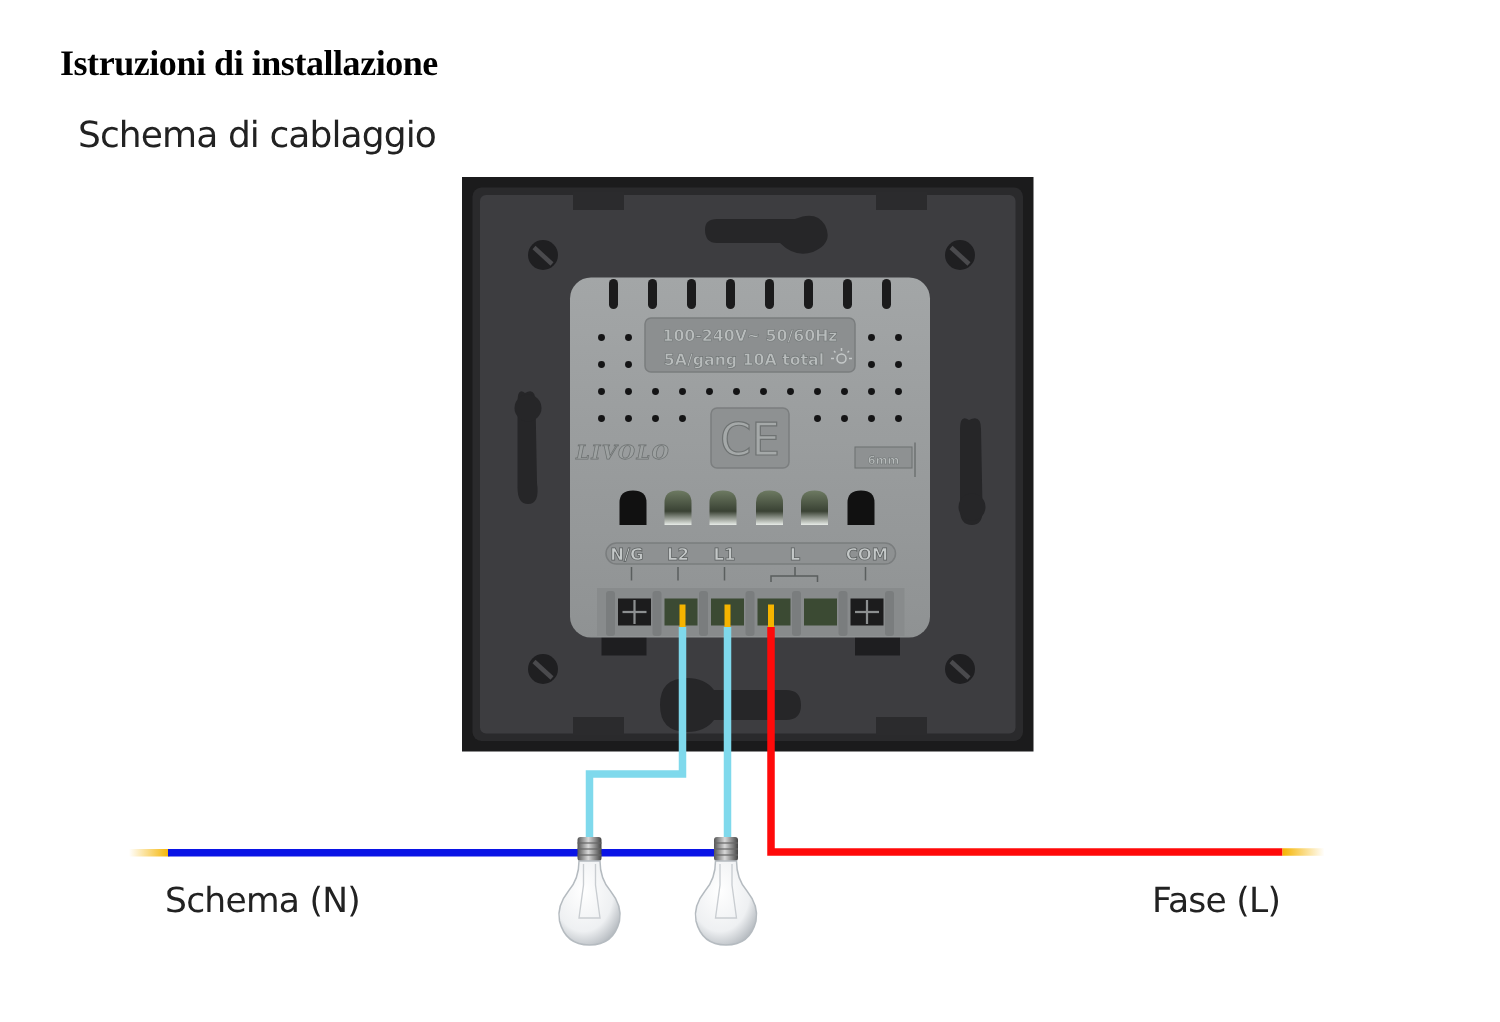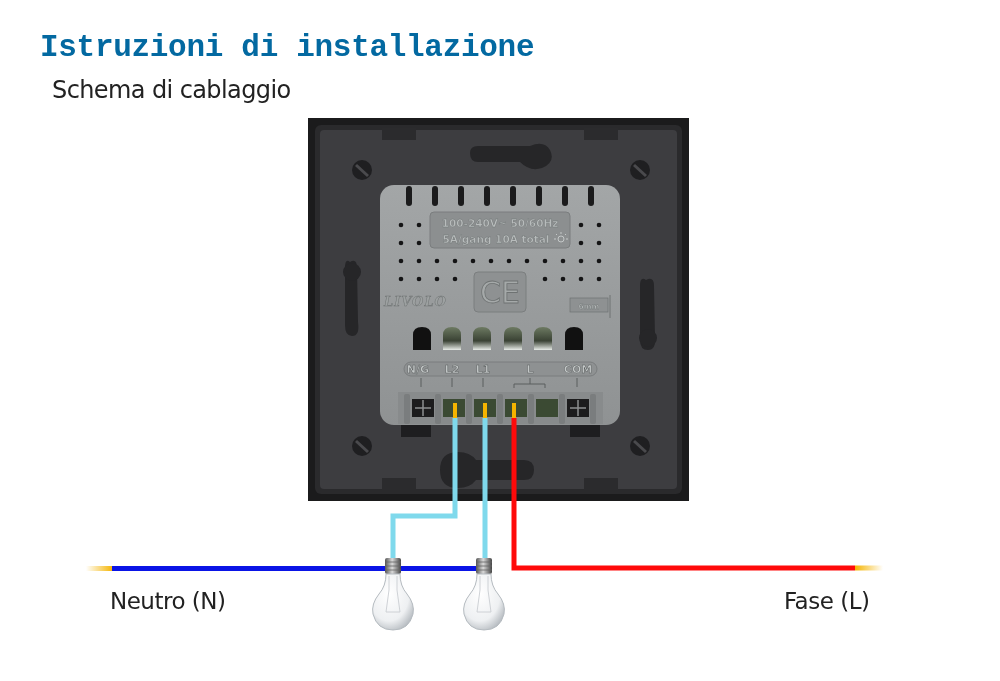--- a/index.html
+++ b/index.html
@@ -1,34 +1,34 @@
 <!DOCTYPE html>
 <html><head>
 <meta charset="utf-8">
 <style>
   * { box-sizing: border-box; margin: 0; padding: 0; }
   html, body { width: 1000px; height: 681px; background: #ffffff; overflow: hidden; }
   body { position: relative; font-family: "Liberation Sans", "DejaVu Sans", sans-serif; }
 
   .title {
     position: absolute; left: 40px; top: 30px;
-    font-size: 31px; font-weight: bold; color: #0369a1; letter-spacing: -0.3px;
-    font-family: Liberation Mono, monospace;
+    font-size: 24px; font-weight: bold; color: #000000; letter-spacing: -0.3px;
+    font-family: Liberation Serif, serif;
   }
   .subtitle {
     position: absolute; left: 40px; top: 76px;
     font-size: 24px; color: #222222;
     font-family: "DejaVu Sans", sans-serif; font-weight: normal; letter-spacing: -0.6px; margin-left: 12px;
   }
   .label {
     position: absolute; font-size: 23px; color: #222222;
     font-family: "DejaVu Sans", sans-serif; letter-spacing: -0.5px;
   }
   .label-neutral { left: 110px; top: 588px; }
-  .label-phase { left: 768px; top: 588px; margin-left: 16px; }
+  .label-phase { left: 768px; top: 588px; }
 
   svg.diagram { position: absolute; left: 0; top: 0; }
   .mod-text { font-family: "DejaVu Sans", sans-serif; font-weight: bold; fill: #b8bcbc; stroke: #6f7474; stroke-width: 0.4; }
   .term-text { font-family: "DejaVu Sans", sans-serif; font-weight: bold; fill: #c4c8c8; stroke: #5c6060; stroke-width: 0.5; font-size: 11px; }
   .brand { font-family: "DejaVu Serif", serif; font-style: italic; font-weight: bold; font-size: 13px; fill: #9da1a1; stroke: #6e7272; stroke-width: 0.5; letter-spacing: 1px; }
 </style>
 </head>
 <body>
 
 <div class="title">Istruzioni di installazione</div>
@@ -261,14 +261,14 @@
     <g stroke="#666" stroke-width="0.8">
         <line x1="-8" y1="562" x2="8" y2="562"></line>
         <line x1="-8" y1="566" x2="8" y2="566"></line>
         <line x1="-8" y1="570" x2="8" y2="570"></line>
       </g>
     <path d="M -7 574 Q -7 586 -14 594 Q -22 604 -20 614 Q -16 630 0 630 Q 16 630 20 614 Q 22 604 14 594 Q 7 586 7 574 Z" fill="url(#bulbGrad)" stroke="#b5bbc0" stroke-width="1"></path>
     <path d="M -4 576 L -4 590 L -7 612 L 7 612 L 4 590 L 4 576" fill="none" stroke="#c9cdd1" stroke-width="0.9"></path>
   </g>
 </svg>
 
-<div class="label label-neutral">Neutro (N)</div>
+<div class="label label-neutral">Schema (N)</div>
 <div class="label label-phase">Fase (L)</div>
 
 </body></html>

